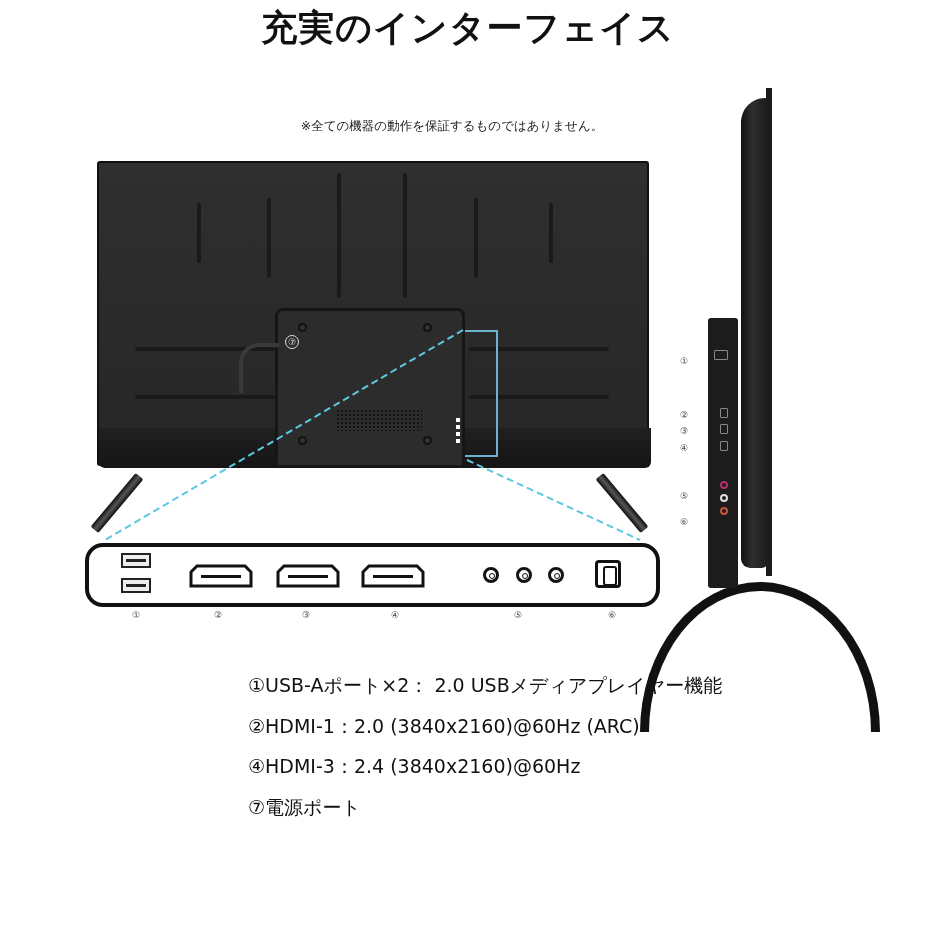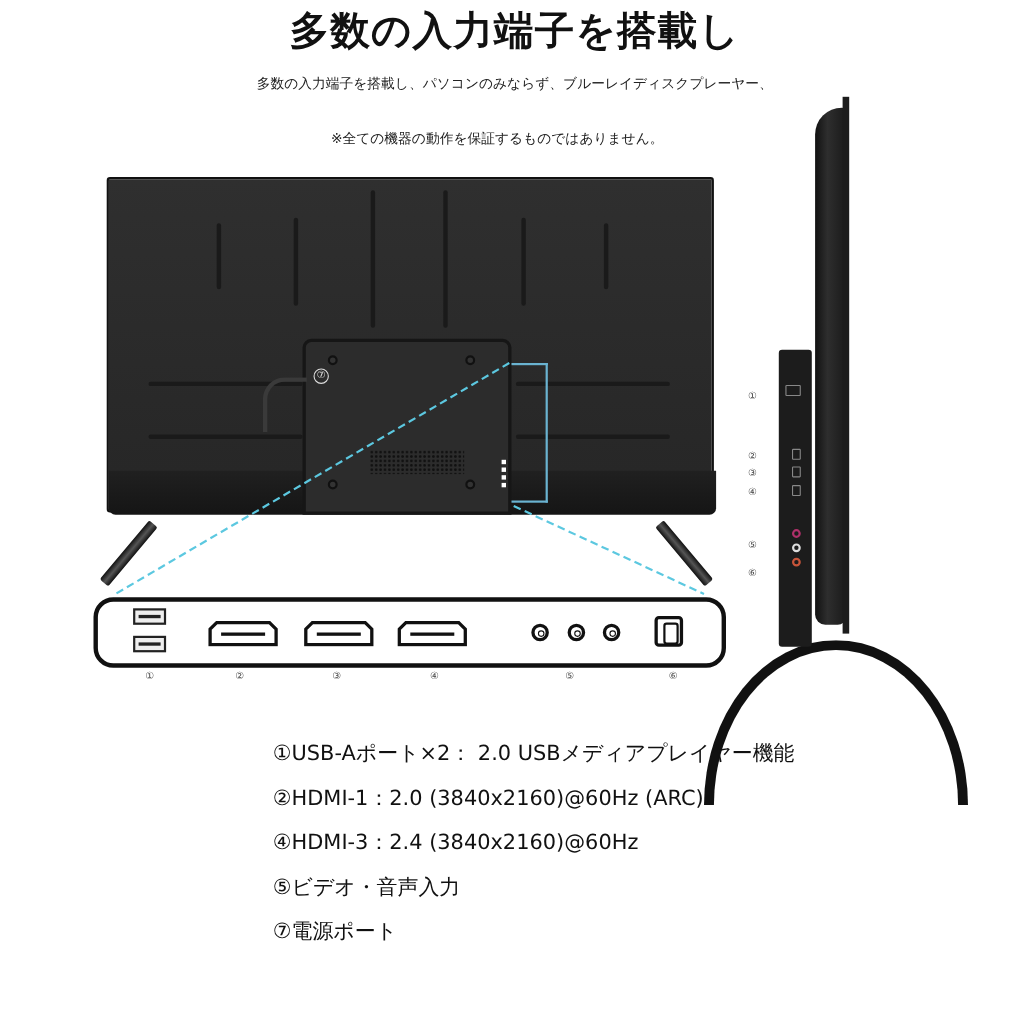--- a/index.html
+++ b/index.html
@@ -98,23 +98,22 @@
     border-bottom: none;
   }
 
   
   .specs { position: absolute; left: 248px; top: 668px; width: 600px; }
   .spec-item { font-size: 19px; height: 40.5px; line-height: 34px; color: #111; white-space: nowrap; }
 </style>
 </head>
 <body>
 
-<div class="title">多数の入力端子を搭載し</div>
+<div class="title">充実のインターフェイス</div>
 <div class="desc">
-  <div>多数の入力端子を搭載し、パソコンのみならず、ブルーレイディスクプレーヤー、</div>
 </div>
 <div class="note">※全ての機器の動作を保証するものではありません。</div>
 
 <div class="tv-back">
   <div class="tv-body">
     <div class="tv-rib" style="left:98px;top:40px;height:60px;"></div>
     <div class="tv-rib" style="left:168px;top:35px;height:80px;"></div>
     <div class="tv-rib" style="left:238px;top:10px;height:125px;"></div>
     <div class="tv-rib" style="left:304px;top:10px;height:125px;"></div>
     <div class="tv-rib" style="left:375px;top:35px;height:80px;"></div>
@@ -195,15 +194,14 @@
 <div class="side-num" style="top:410px;">②</div>
 <div class="side-num" style="top:426px;">③</div>
 <div class="side-num" style="top:443px;">④</div>
 <div class="side-num" style="top:491px;">⑤</div>
 <div class="side-num" style="top:517px;">⑥</div>
 
 <div class="specs">
   <div class="spec-item">①USB-Aポート×2： 2.0 USBメディアプレイヤー機能</div>
   <div class="spec-item">②HDMI-1：2.0 (3840x2160)@60Hz (ARC)</div>
   <div class="spec-item">④HDMI-3：2.4 (3840x2160)@60Hz</div>
-  <div class="spec-item">⑤ビデオ・音声入力</div>
   <div class="spec-item">⑦電源ポート</div>
 </div>
 
 </body></html>

